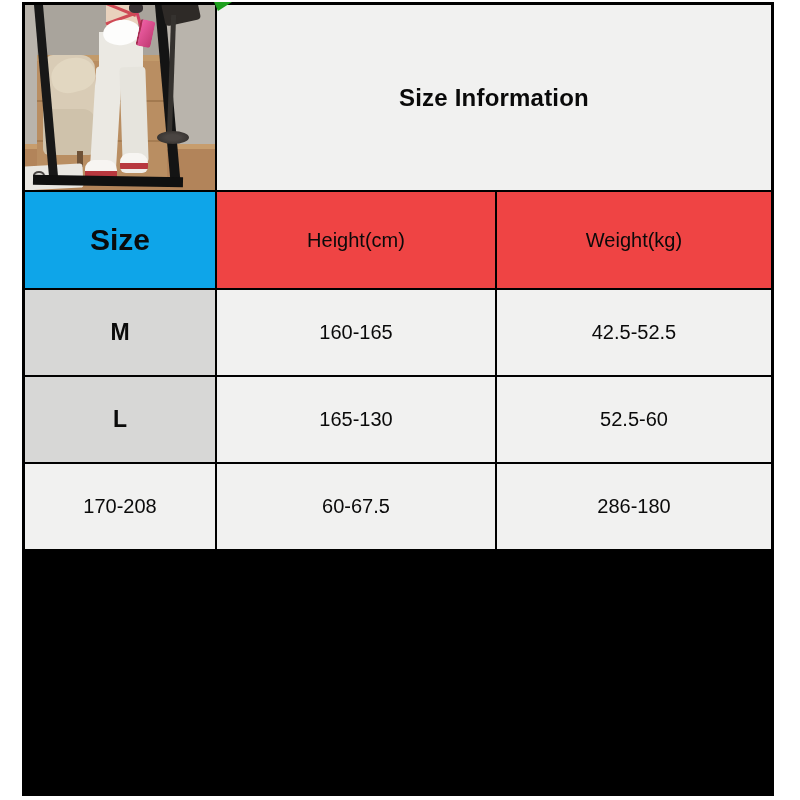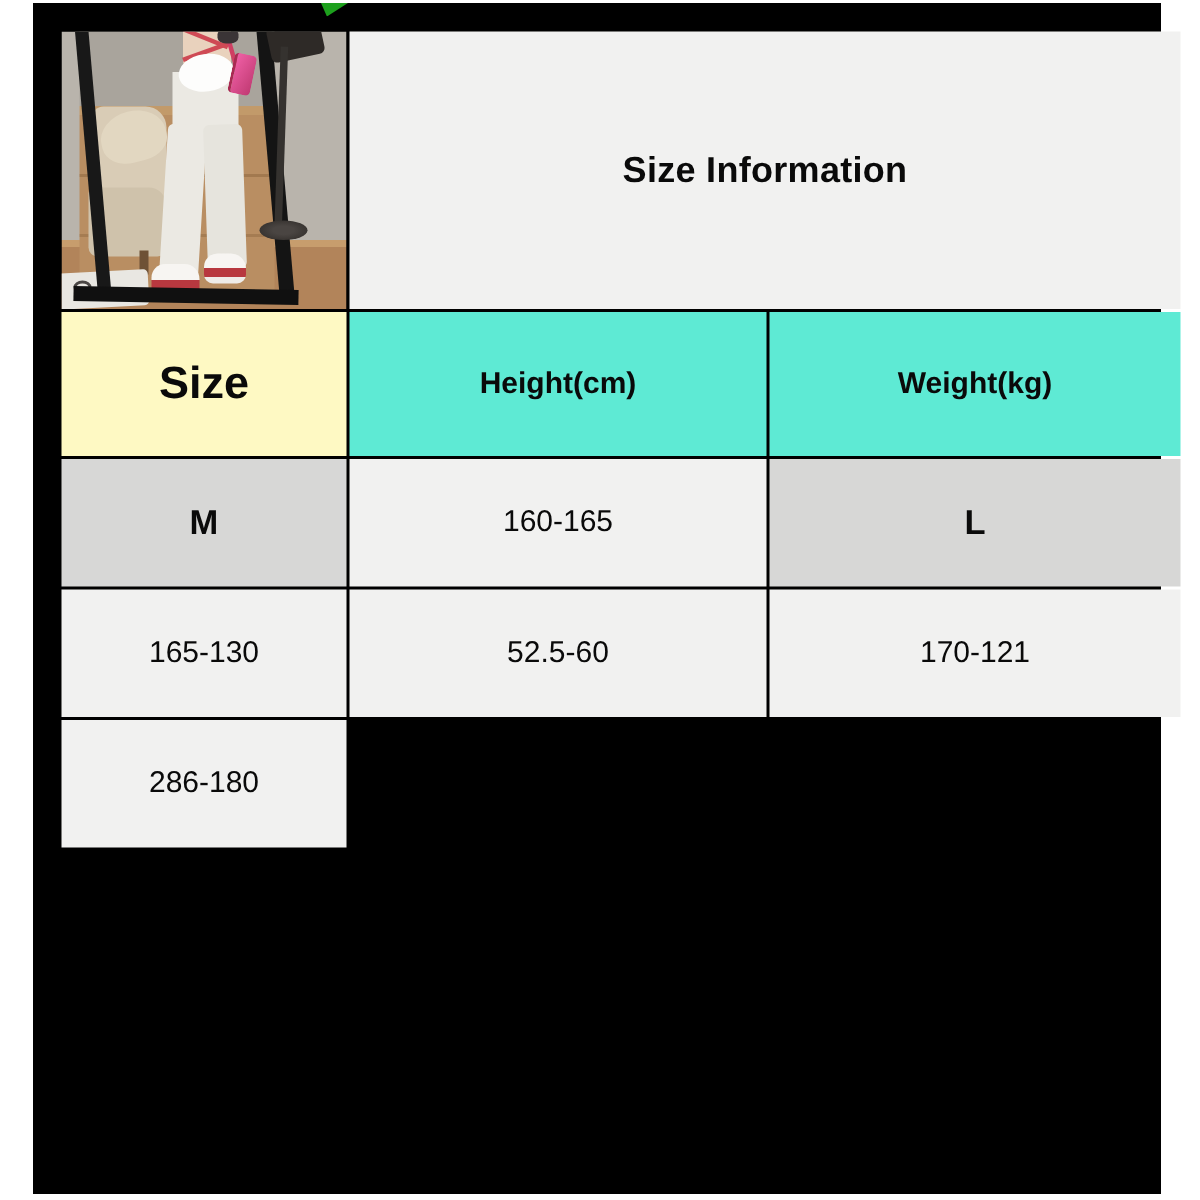--- a/index.html
+++ b/index.html
@@ -3,36 +3,36 @@
 <meta charset="utf-8">
 <style>
   * { margin:0; padding:0; box-sizing:border-box; }
   html,body { width:800px; height:800px; background:#ffffff;
               font-family:"Liberation Sans", sans-serif; color:#0a0a0a; }
   body { position:relative; overflow:hidden; }
 
   
   .sheet {
     position:absolute; left:22px; top:2px; width:752px; height:794px;
-    background:#000; padding:19px;
+    background:#000; padding:3px;
     display:grid;
     grid-template-columns:190px 278px 274px;
     grid-template-rows:185px 96px 85px 85px 85px 85px 155px;
     gap:2px;
   }
   .cell { display:flex; align-items:center; justify-content:center; overflow:hidden; }
   .c-light { background:#f1f1f0; }
   .c-gray  { background:#d7d7d6; }
   .c-white { background:#ffffff; }
 
   .title-cell { grid-column:2 / 4; }
   .title-text { font-size:24px; font-weight:bold; letter-spacing:.2px; }
 
-  .hdr-size  { font-size:30px; font-weight:bold; background:#fef9c3; }
-  .hdr-col   { font-size:20px; font-weight:bold; background:#5eead4; }
+  .hdr-size  { font-size:30px; font-weight:bold; background:#0ea5e9; }
+  .hdr-col   { font-size:20px; font-weight:normal; background:#ef4444; }
   .size-lbl  { font-size:23px; font-weight:bold; }
   .val       { font-size:20px;justify-content:center; }
 
   .attention-cell {
     grid-column:1 / 4;
     display:block; padding:3px 8px 0 5px;
     font-size:20px; line-height:1.42;
   }
   .attention-cell p { margin:0; }
 
@@ -131,33 +131,39 @@
   <div class="cell hdr-col">
     <span>Weight(kg)</span>
   </div>
 
   <div class="cell c-gray size-lbl">
     <span>M</span>
   </div>
   <div class="cell c-light val">
     <span>160-165</span>
   </div>
+  <div class="cell c-light val">
+    <span>42.5-52.5</span>
+  </div>
 
   <div class="cell c-gray size-lbl">
     <span>L</span>
   </div>
   <div class="cell c-light val">
     <span>165-130</span>
   </div>
   <div class="cell c-light val">
     <span>52.5-60</span>
   </div>
 
   <div class="cell c-light val">
-    <span>170-121</span>
+    <span>170-208</span>
+  </div>
+  <div class="cell c-light val">
+    <span>60-67.5</span>
   </div>
 
   <div class="cell c-light val">
     <span>286-180</span>
   </div>
 
 
 </div>
 
 <div class="green-mark"></div>

